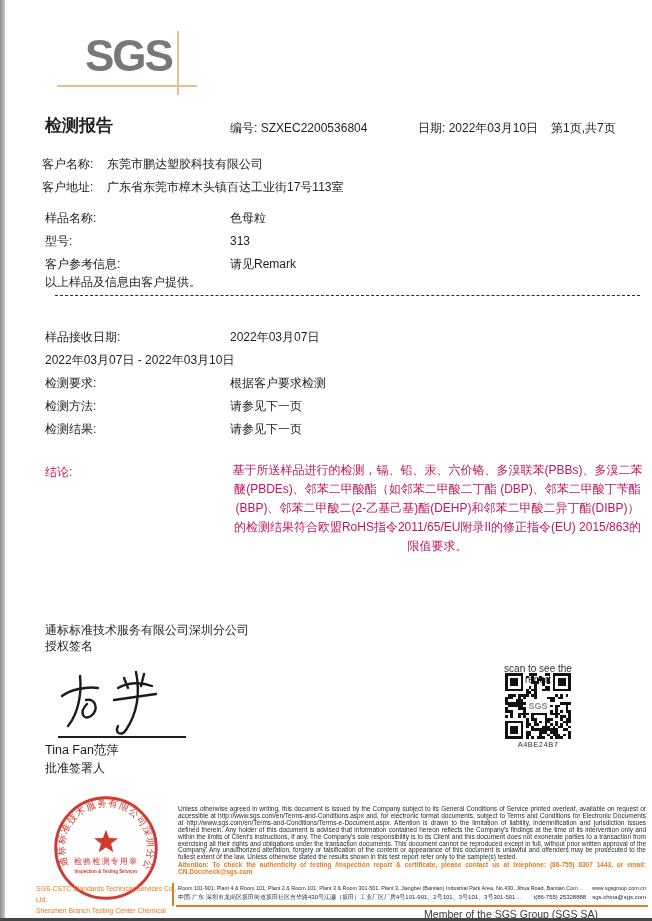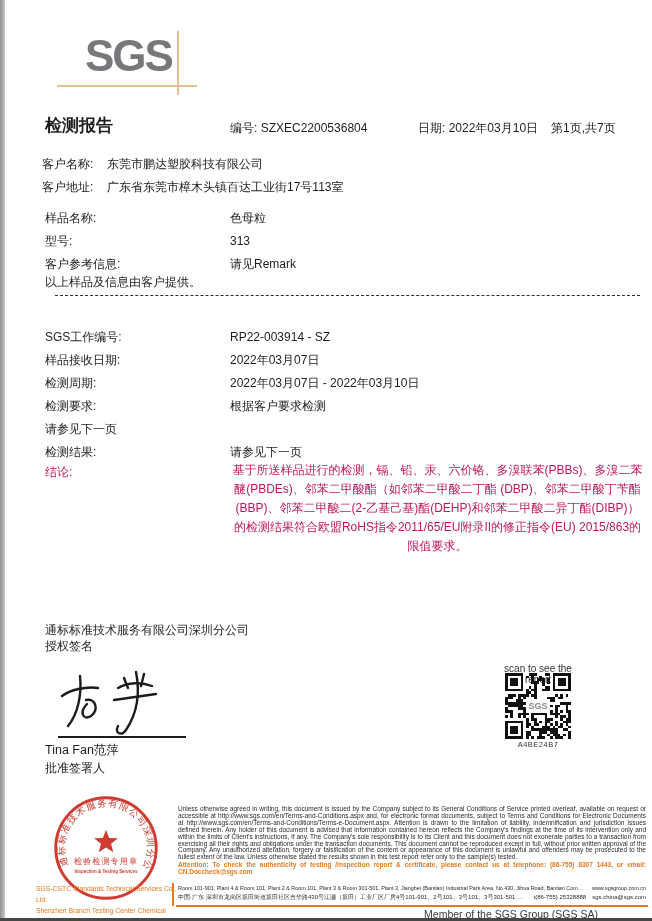--- a/index.html
+++ b/index.html
@@ -96,36 +96,32 @@
       <span class="lbl">客户参考信息:</span>
       <span>请见Remark</span>
     </div>
   </div>
   <div class="abs note">以上样品及信息由客户提供。</div>
 
   <div class="abs sep"></div>
 
   <div class="abs rows job-rows">
     <div class="row">
-      <span class="lbl">SGS工作编号:</span>
-      <span>RP22-003914 - SZ</span>
-    </div>
-    <div class="row">
       <span class="lbl">样品接收日期:</span>
       <span>2022年03月07日</span>
     </div>
     <div class="row">
-      <span class="lbl">检测周期:</span>
       <span>2022年03月07日 - 2022年03月10日</span>
     </div>
     <div class="row">
       <span class="lbl">检测要求:</span>
       <span>根据客户要求检测</span>
     </div>
     <div class="row">
+      <span class="lbl">检测方法:</span>
       <span>请参见下一页</span>
     </div>
     <div class="row">
       <span class="lbl">检测结果:</span>
       <span>请参见下一页</span>
     </div>
   </div>
 
   <div class="abs concl">
     <span class="lbl">结论:</span>

